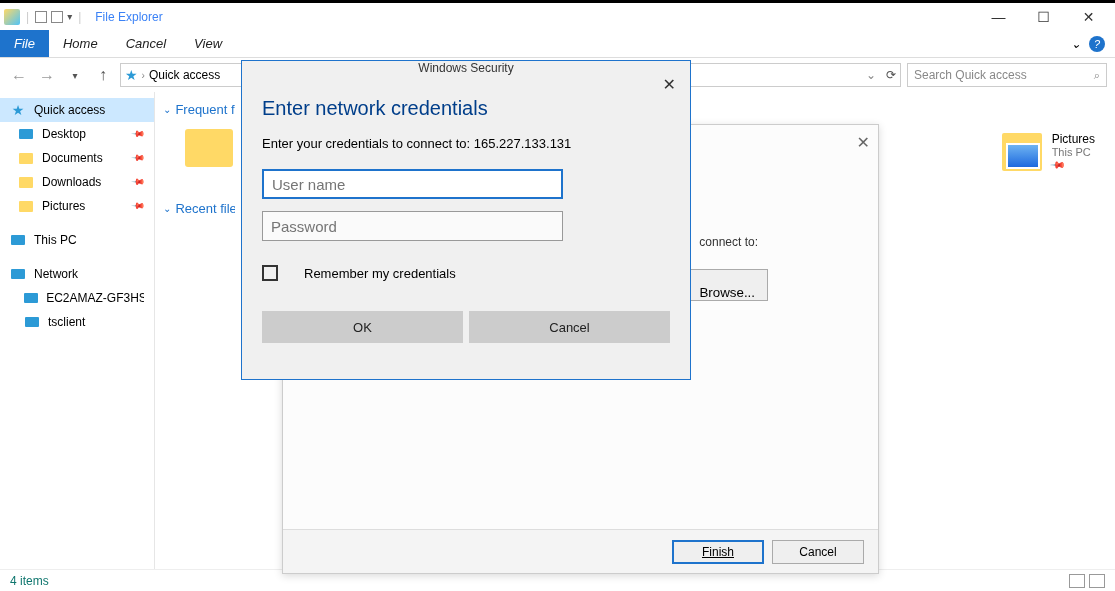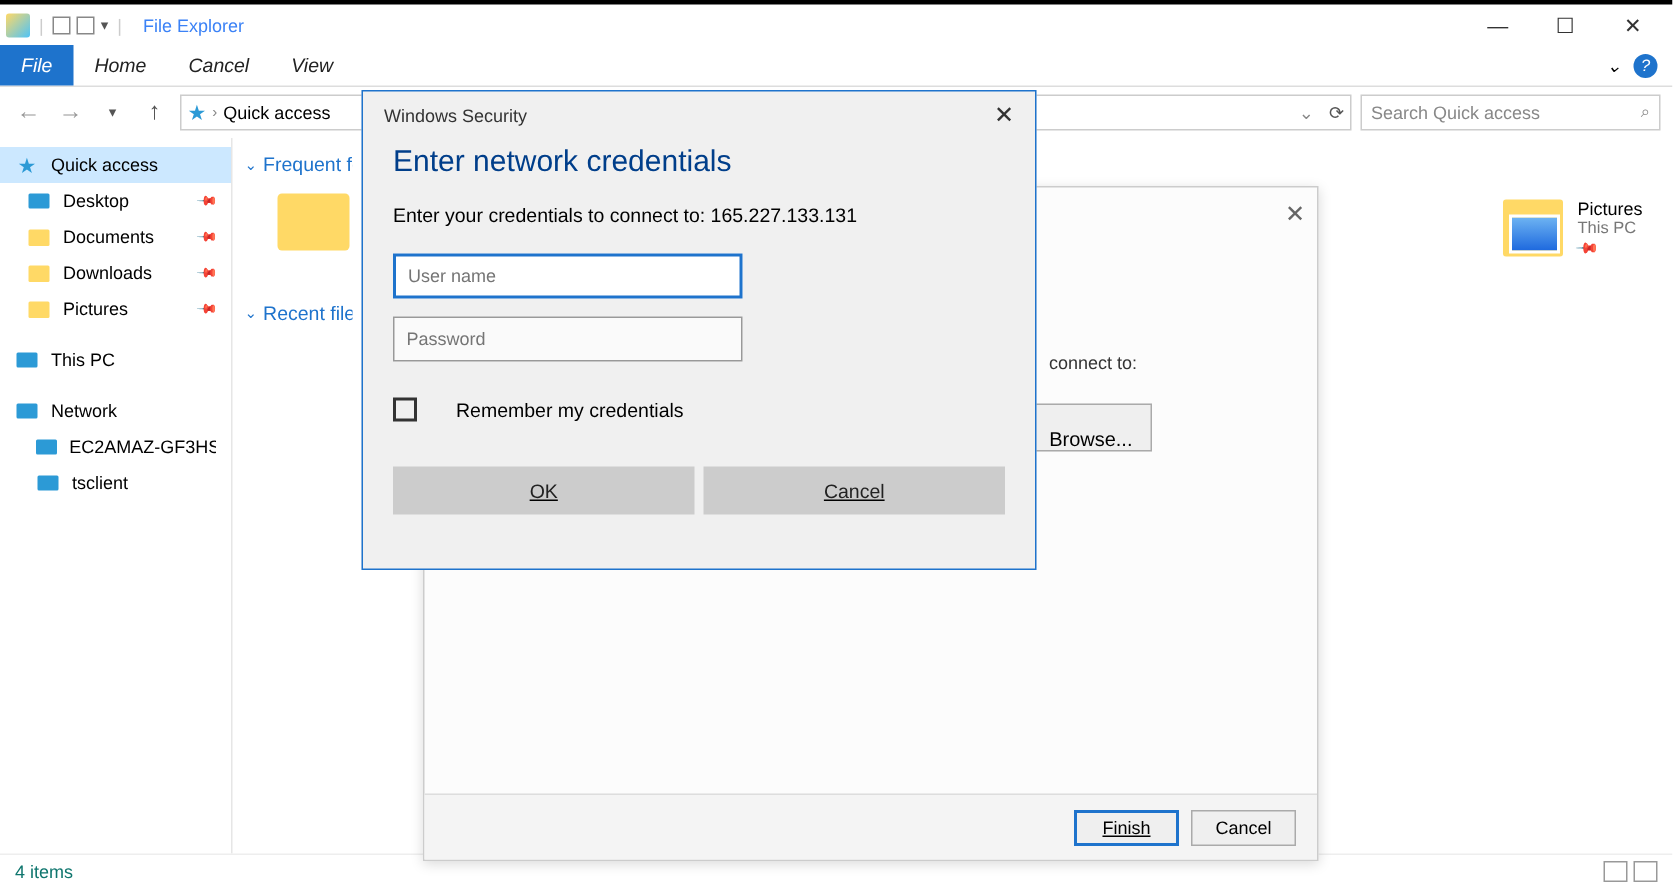--- a/index.html
+++ b/index.html
@@ -58,36 +58,36 @@
 .wizard { position: absolute; left: 282px; top: 124px; width: 597px; height: 450px; background: #fcfcfc; border: 1px solid #ccc; z-index: 5; box-shadow: 0 2px 8px rgba(0,0,0,0.15); }
 .wizard .wx { position: absolute; right: 8px; top: 8px; color: #666; font-size: 16px; }
 .wizard .body { padding: 110px 100px 0 100px; font-size: 12px; color: #333; }
 .wizard .prompt { margin-bottom: 20px; }
 .wizard .folderline { display: flex; align-items: center; gap: 10px; margin-bottom: 20px; justify-content: flex-end; padding-right: 10px; }
 .wizard .browse { height: 22px; padding: 15px 12px; border: 1px solid #aaa; background: #efefef; }
 .wizard .cbrow { display: flex; align-items: center; gap: 6px; margin-top: 64px; }
 .wizard .cbrow input { width: 14px; height: 14px; }
 .wizard .link { color: #0066cc; text-decoration: underline; font-size: 12px; margin-top: 18px; display: inline-block; }
 .wizard .footer { position: absolute; bottom: 0; left: 0; right: 0; height: 44px; border-top: 1px solid #ddd; background: #f4f4f4; display: flex; align-items: center; justify-content: flex-end; gap: 8px; padding: 0 14px; }
-.wizard .footer button { height: 24px; width: 70px; border: 1px solid #aaa; background: #efefef; font-size: 12px; }
+.wizard .footer button { height: 24px; width: 92px; border: 1px solid #aaa; background: #efefef; font-size: 12px; }
 .wizard .footer button.primary { border: 2px solid #1e73cc; text-decoration: underline; }
 
 
 .cred { position: absolute; left: 241px; top: 60px; width: 450px; height: 320px; background: #f0f0f0; border: 1px solid #1e73cc; z-index: 10; }
-.cred .c-title { height: 32px; display: flex; align-items: center; padding: 0 14px; font-size: 12px; color: #333; }
+.cred .c-title { height: 32px; display: flex; align-items: center; padding: 0 14px; font-size: 12px; color: #333; flex-direction: column; }
 .cred .c-close { margin-left: auto; font-size: 16px; color: #333; }
 .cred .c-body { padding: 4px 20px; }
 .cred h2 { font-weight: 400; font-size: 20px; color: #1e3a8a; color: #003e8a; margin-bottom: 16px; }
 .cred h2 { color: #003e8a; }
 .cred .enter { font-size: 13px; margin-bottom: 18px; }
-.cred .cin { width: 233px; height: 30px; border: 1px solid #999; margin-bottom: 12px; padding: 0 8px; font-size: 12px; background: #fafafa; }
+.cred .cin { width: 301px; height: 30px; border: 1px solid #999; margin-bottom: 12px; padding: 0 8px; font-size: 15px; background: #fafafa; }
 .cred .cin.focus { border: 2px solid #1e73cc; background: #fff; }
 .cred .c-check { display: flex; align-items: center; gap: 26px; margin-top: 12px; font-size: 13px; }
 .cred .c-check .box { width: 16px; height: 16px; border: 2px solid #333; }
-.cred .c-btns { display: flex; gap: 6px; margin-top: 30px; text-decoration: underline; }
+.cred .c-btns { display: flex; gap: 6px; margin-top: 30px; }
 .cred .c-btns button { flex: 1; height: 32px; background: #ccc; border: none; font-size: 13px; color: #222; }
 
 </style>
 </head>
 <body>
 
 <div class="titlebar">
   <div class="tb-left">
     <div class="app-icon"></div>
     <span class="sep">|</span>

